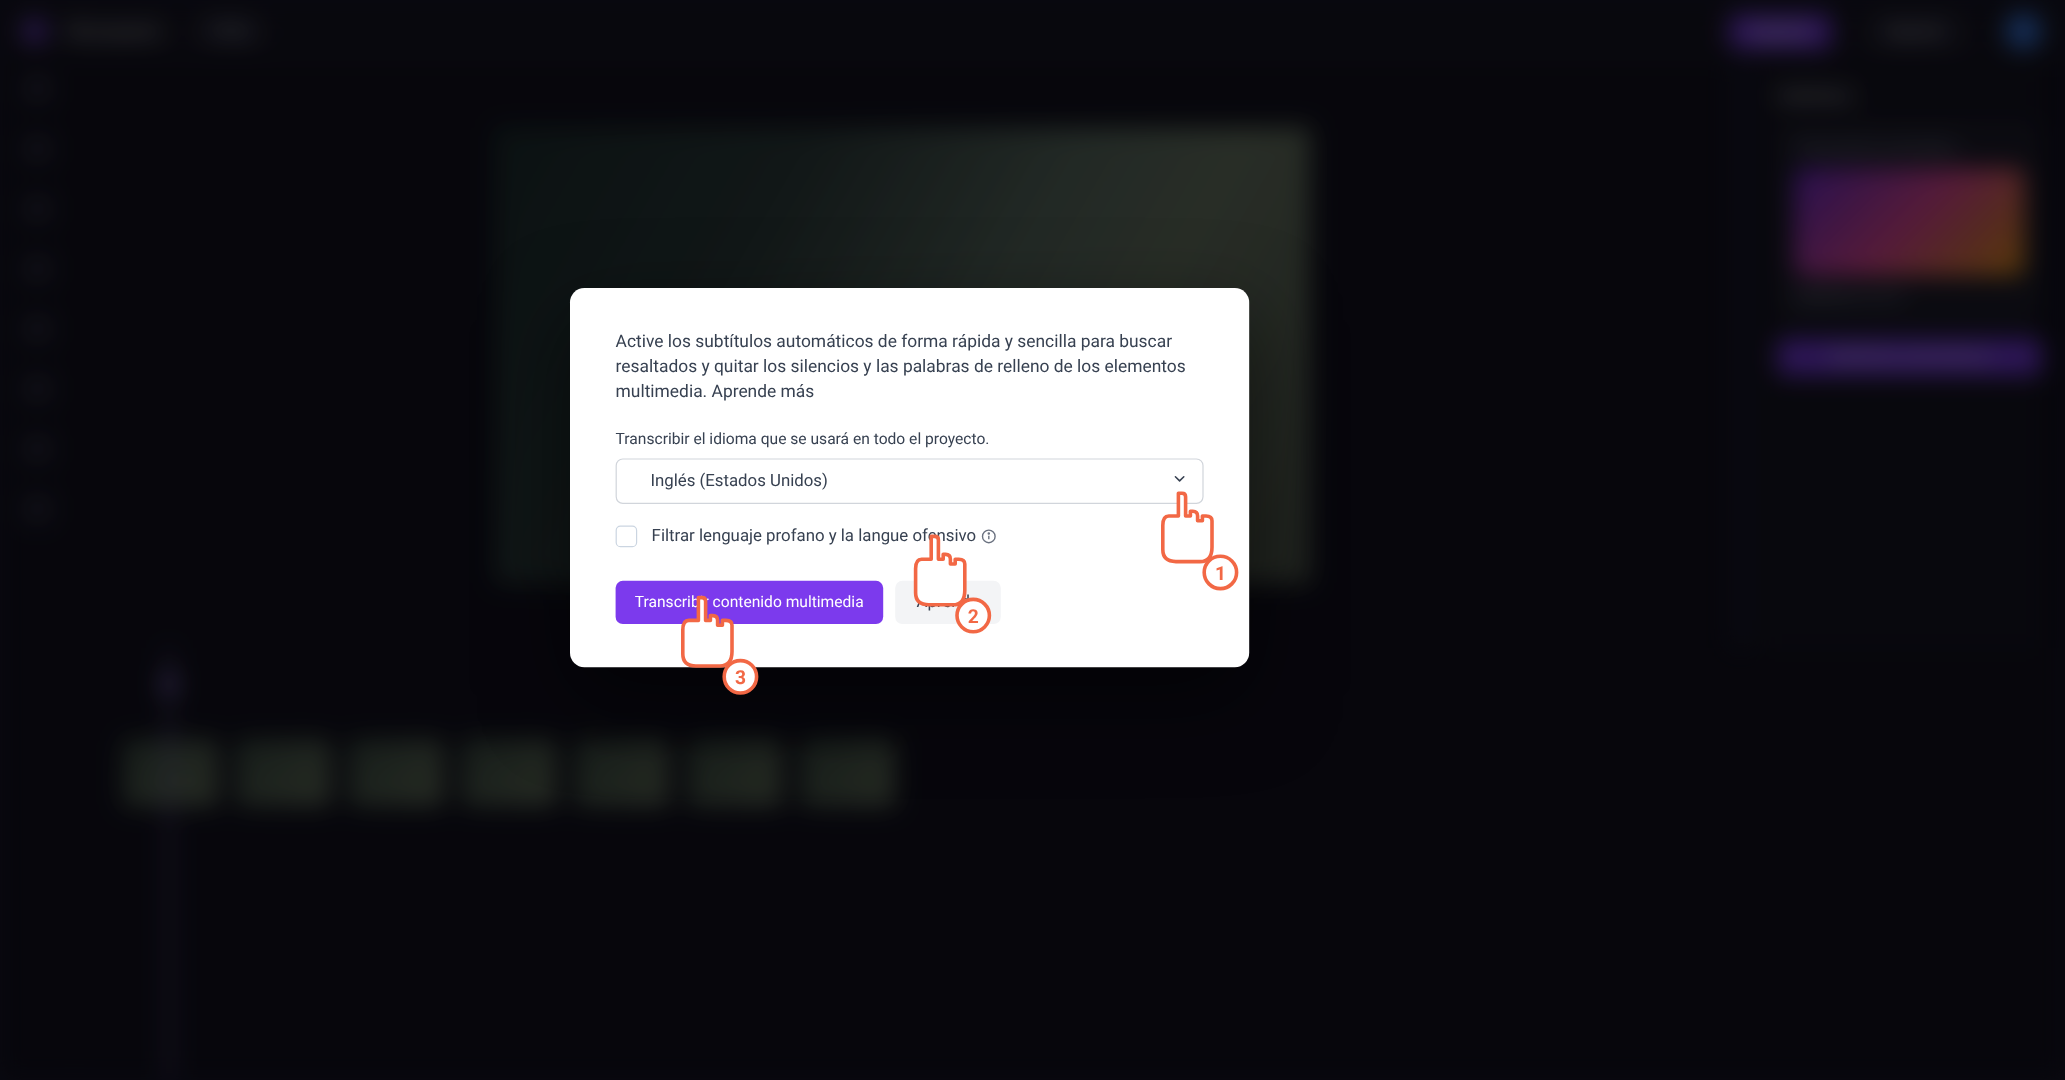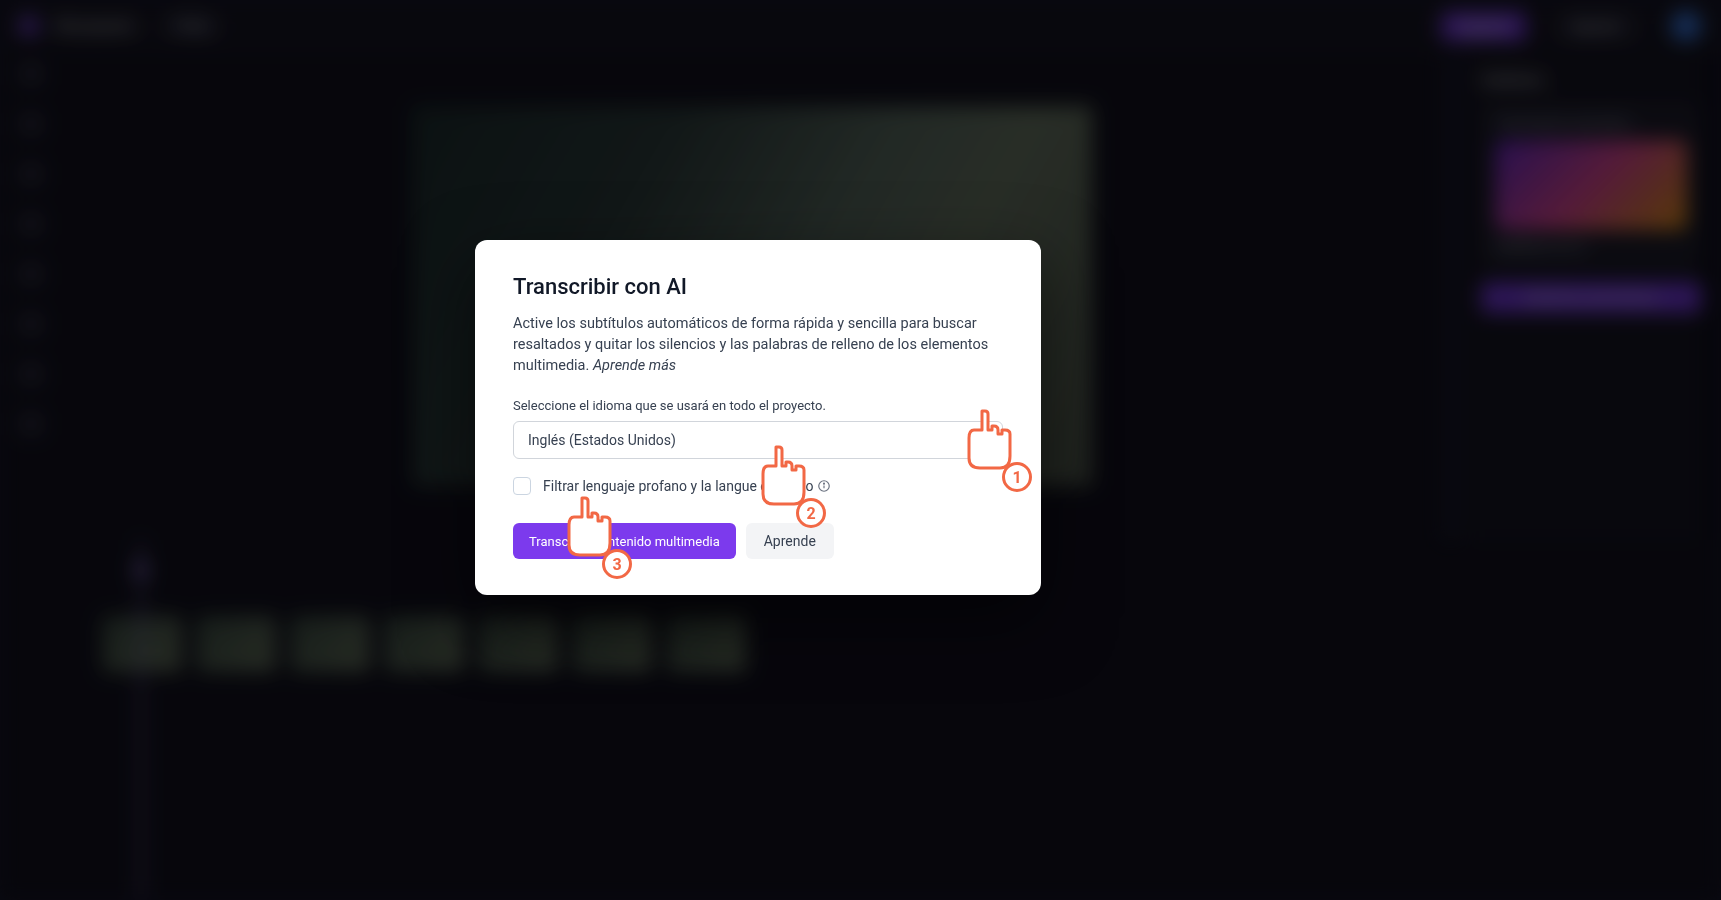--- a/index.html
+++ b/index.html
@@ -28,23 +28,23 @@
   .bg-thumb { width:80px; height:56px; background:linear-gradient(135deg,#3a4d3e,#6a775c); border-radius:6px; }
   .bg-marker { position:absolute; top:0; left:78px; width:2px; height:100%; background:#a78bfa; }
   .bg-marker::before { content:""; position:absolute; top:24px; left:-5px; width:12px; height:12px; background:#a78bfa; border-radius:3px; }
   .bg-playdot { position:absolute; bottom:20px; left:50%; width:10px; height:10px; border-radius:50%; background:#a78bfa; transform:translateX(-50%); }
   
   .dim { position:absolute; inset:0; background:rgba(6,5,12,0.3); }
   
   .modal { position:absolute; left:475px; top:240px; width:566px; background:#fff; border-radius:12px; padding:34px 38px 36px 38px; color:#1f2937; box-shadow:0 25px 70px rgba(0,0,0,0.55); }
   .modal h2 { font-size:22px; font-weight:500; color:#111827; margin-bottom:14px; }
   .modal-desc { font-size:14.5px; line-height:1.45; color:#374151; margin-bottom:22px; }
-  .modal-desc .link { color:#374151;font-style:italic; }
+  .modal-desc .link { color:#374151; }
   .modal-label { font-size:13px; color:#374151; margin-bottom:8px; display:block; }
-  .select { position:relative; width:100%; height:38px; border:1px solid #d1d5db; border-radius:6px; display:flex; align-items:center; padding:0 14px; font-size:14px; color:#374151; background:#fff; cursor:pointer; }
+  .select { position:relative; width:100%; height:38px; border:1px solid #d1d5db; border-radius:6px; display:flex; align-items:center; padding:0 28px; font-size:14px; color:#374151; background:#fff; cursor:pointer; }
   .select .chev { position:absolute; right:12px; top:50%; transform:translateY(-50%); }
   .checkbox-row { display:flex; align-items:center; gap:12px; margin-top:18px; }
   .cb { width:18px; height:18px; border:1px solid #cbd5e1; border-radius:4px; background:#fff; cursor:pointer; flex-shrink:0; }
   .cb-label { font-size:14px; color:#374151; display:flex; align-items:center; gap:3px; }
   .info-icn { display:inline-flex; }
   .btn-row { display:flex; gap:10px; margin-top:28px; }
   .btn-primary { background:#7c3aed; color:#fff; border:none; border-radius:6px; padding:10px 16px; font-size:13px; font-weight:400; cursor:pointer; }
   .btn-secondary { background:#f3f4f6; color:#374151; border:none; border-radius:6px; padding:10px 18px; font-size:14px; cursor:pointer; }
   
   .pointer { position:absolute; pointer-events:none; }
@@ -98,27 +98,26 @@
       <div class="bg-thumb"></div>
       <div class="bg-thumb"></div>
       <div class="bg-thumb"></div>
     </div>
   </div>
 </div>
 
 <div class="dim"></div>
 
 <div class="modal">
-  <h2>Transcribir con AI</h2>
   <p class="modal-desc">
     <span>Active los subtítulos automáticos de forma rápida y sencilla para buscar resaltados y quitar los silencios y las palabras de relleno de los elementos multimedia.</span>
     <span> </span>
     <span class="link">Aprende más</span>
   </p>
-  <label class="modal-label">Seleccione el idioma que se usará en todo el proyecto.</label>
+  <label class="modal-label">Transcribir el idioma que se usará en todo el proyecto.</label>
   <div class="select">
     <span>Inglés (Estados Unidos)</span>
     <span class="chev">
       <svg width="14" height="14" viewBox="0 0 24 24" fill="none" stroke="#374151" stroke-width="2.2" stroke-linecap="round" stroke-linejoin="round">
           <polyline points="6 9 12 15 18 9"></polyline>
         </svg>
     </span>
   </div>
   <div class="checkbox-row">
     <div class="cb"></div>

